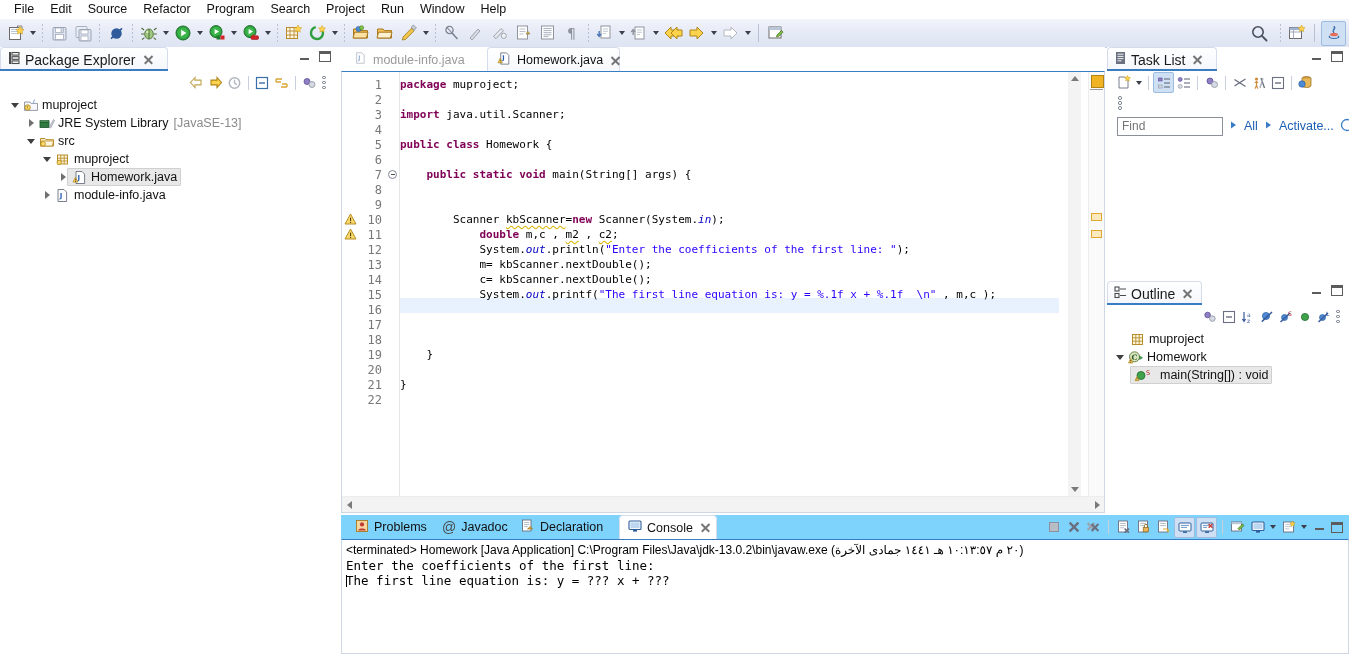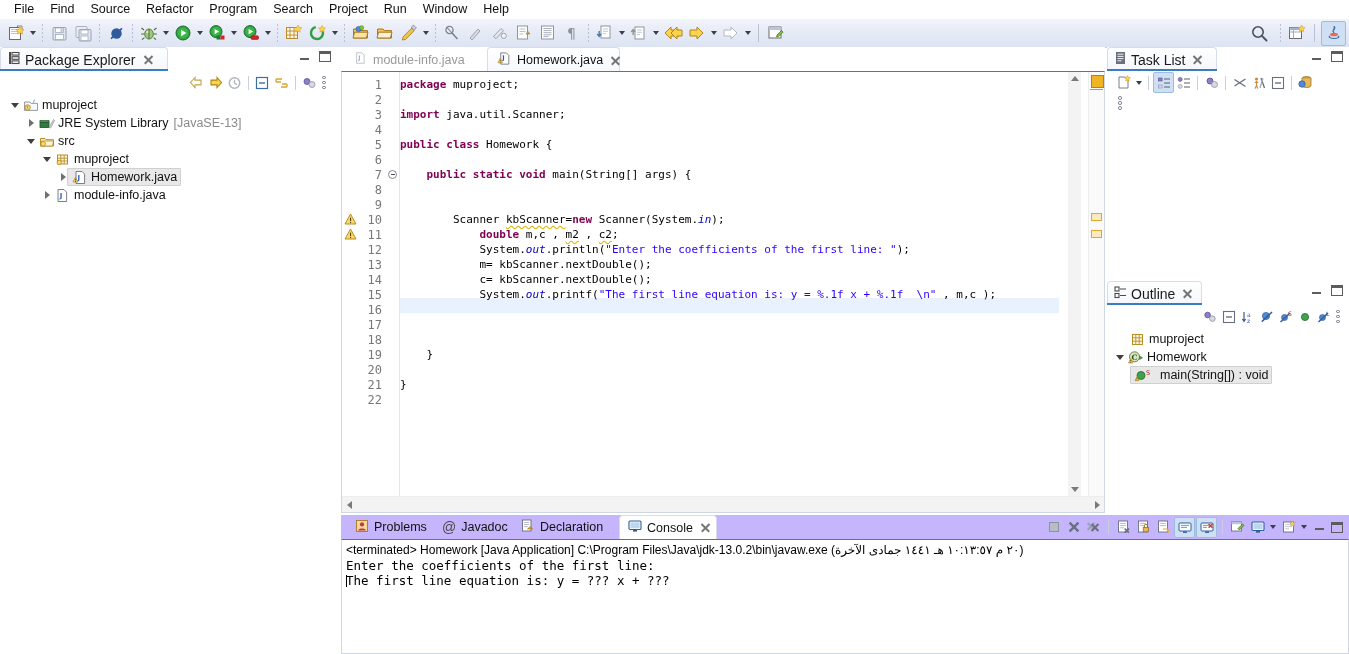--- a/index.html
+++ b/index.html
@@ -100,21 +100,21 @@
   .vscroll .dn i{width:0;height:0;border-left:4px solid transparent;border-right:4px solid transparent;border-top:5px solid #7a7a7a;}
   .overview{position:absolute;right:0;top:0;width:15px;bottom:16px;background:#fafafa;border-left:1px solid #ededed;}
   .ovmark{position:absolute;left:2px;width:11px;height:8px;box-sizing:border-box;}
   .hscroll{position:absolute;left:0;right:0;bottom:0;height:15px;background:#f3f3f3;border-top:1px solid #ededed;}
   .hscroll .lf,.hscroll .rt{position:absolute;top:0;width:14px;height:15px;display:flex;align-items:center;justify-content:center;}
   .hscroll .lf{left:0;} .hscroll .rt{right:0;}
   .hscroll .lf i{width:0;height:0;border-top:4px solid transparent;border-bottom:4px solid transparent;border-right:5px solid #7a7a7a;}
   .hscroll .rt i{width:0;height:0;border-top:4px solid transparent;border-bottom:4px solid transparent;border-left:5px solid #7a7a7a;}
 
   
-  .bottomArea{position:absolute;box-sizing:border-box;background:#c4b5fd;}
+  .bottomArea{position:absolute;box-sizing:border-box;background:#7dd3fc;}
   .btabs{position:absolute;left:0;top:0;height:24px;width:100%;}
   .btab{position:absolute;top:0;height:24px;display:flex;align-items:center;padding:0 8px;box-sizing:border-box;}
   .btab.active{background:#ffffff;border-top:1px solid #d6dceb;border-left:1px solid #d6dceb;border-right:1px solid #d6dceb;
     border-top-left-radius:4px;border-top-right-radius:4px;}
   .btab .btl{font-size:12.5px;color:#111;margin-left:5px;white-space:nowrap;}
   .consolebody{position:absolute;left:0;right:0;top:24px;bottom:0;border-top:1px solid #3a7cc4;
     border-left:1px solid #cfd6e4;border-right:1px solid #cfd6e4;border-bottom:1px solid #cfd6e4;
     background:#ffffff;box-sizing:border-box;padding:2px 0 0 4px;overflow:hidden;}
   .cline{white-space:pre;font-family:"DejaVu Sans Mono","Liberation Mono",monospace;font-size:12.5px;color:#000;line-height:15px;}
   .chead{font-family:"Liberation Sans",sans-serif;font-size:12px;color:#000;line-height:16px;white-space:nowrap;}
@@ -122,21 +122,21 @@
   .caret-bar{display:inline-block;width:1px;height:12px;background:#000;vertical-align:-2px;}
   .sash{position:absolute;background:#f6f7fb;}
 </style>
 </head>
 <body>
 
 <div class="app">
 
   <div class="menubar">
     <div class="mi">File</div>
-    <div class="mi">Find</div>
+    <div class="mi">Edit</div>
     <div class="mi">Source</div>
     <div class="mi">Refactor</div>
     <div class="mi">Program</div>
     <div class="mi">Search</div>
     <div class="mi">Project</div>
     <div class="mi">Run</div>
     <div class="mi">Window</div>
     <div class="mi">Help</div>
   </div>
 
@@ -776,20 +776,40 @@
     </div>
 
     <div style="height:20px;padding-left:8px;">
       <span class="dots">
           <s></s>
           <s></s>
           <s></s>
         </span>
     </div>
 
+    <div style="display:flex;align-items:center;padding-left:10px;height:24px;gap:6px;">
+      <input class="findbox" style="width: 106px; height: 19px; box-sizing: border-box; border: 1px solid rgb(138, 143, 153); font-family: &quot;Liberation Sans&quot;, sans-serif; font-size: 12px; padding: 0px 4px; color: rgb(51, 51, 51);" placeholder="Find">
+      <span style="display:inline-block;">
+        <svg width="9" height="10" viewBox="0 0 9 10">
+            <path d="M2 1.5 L7 5 L2 8.5 z" fill="#3a7cc4"></path>
+          </svg>
+      </span>
+      <span style="color:#1a5fb4;font-size:12.5px;">All</span>
+      <span style="display:inline-block;">
+        <svg width="9" height="10" viewBox="0 0 9 10">
+            <path d="M2 1.5 L7 5 L2 8.5 z" fill="#3a7cc4"></path>
+          </svg>
+      </span>
+      <span style="color:#1a5fb4;font-size:12.5px;">Activate...</span>
+      <span style="display:inline-block;">
+        <svg width="14" height="14" viewBox="0 0 14 14">
+          <circle cx="7" cy="7" r="5.5" fill="none" stroke="#3a7cc4" stroke-width="1.3"></circle>
+        </svg>
+      </span>
+    </div>
 
     <div style="height:120px;background:#ffffff;"></div>
   </div>
 
   <div class="panel" style="left:1107px;top:281px;width:242px;height:230px;">
     <div class="tabstrip">
       <div class="vtab" style="width:95px;">
         <span>
           <svg width="13" height="13" viewBox="0 0 13 13">
             <rect x="1" y="1" width="4" height="4" fill="none" stroke="#4a4a4a" stroke-width="1.1"></rect>

